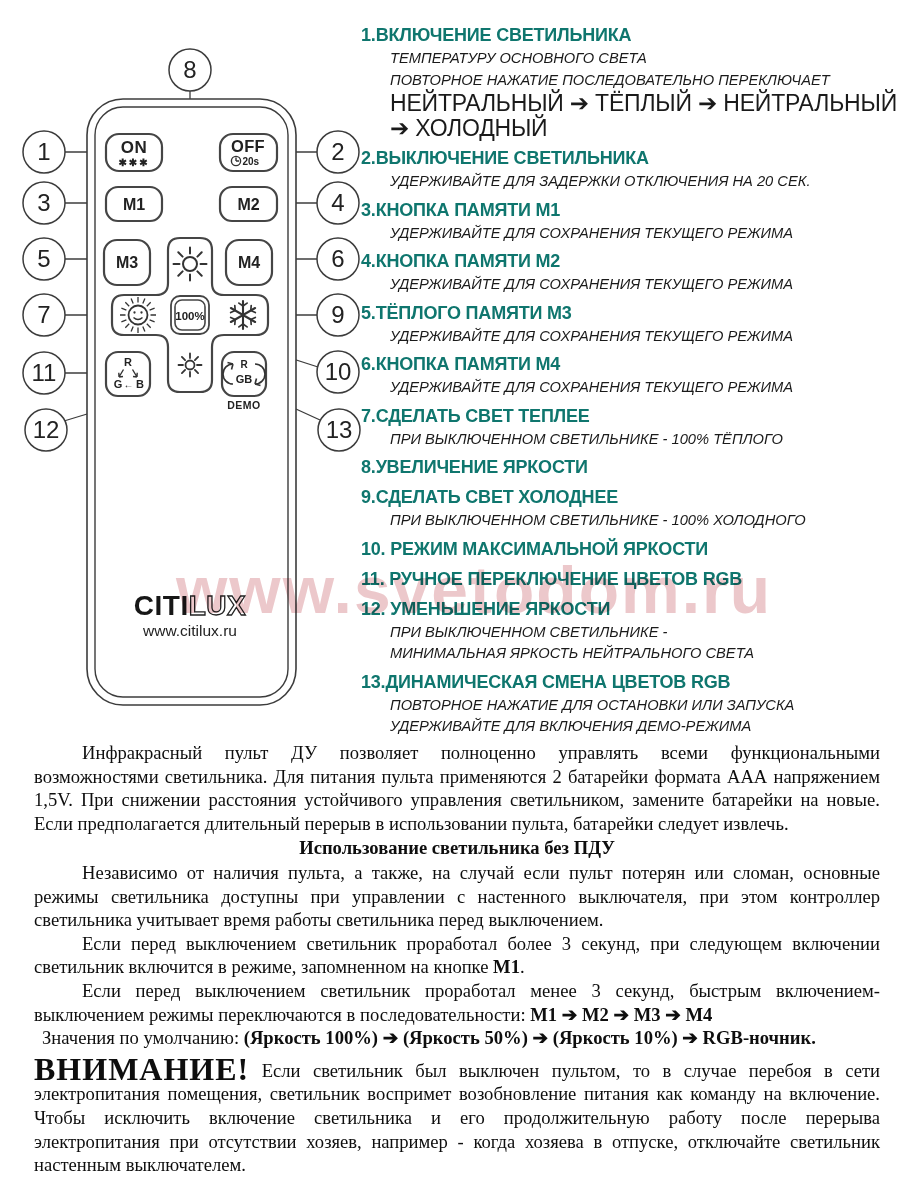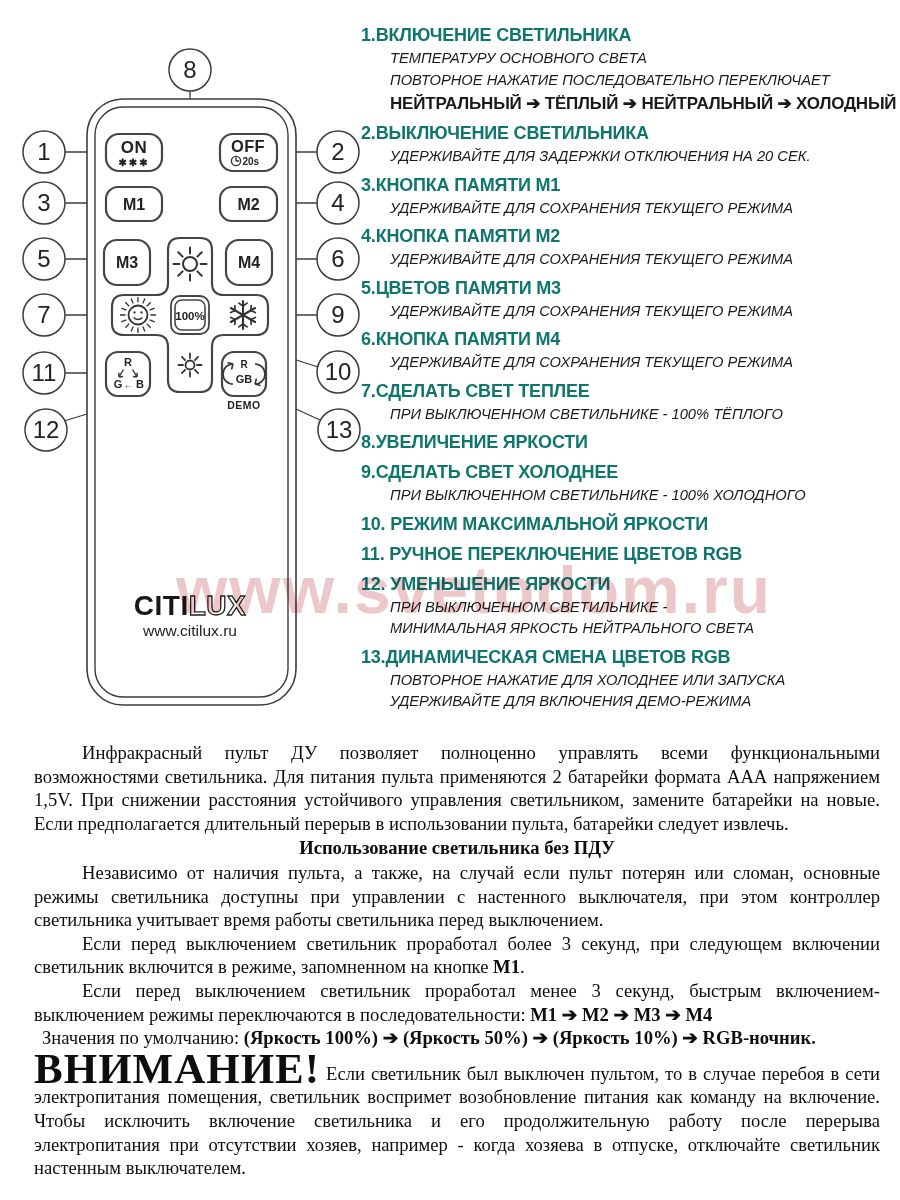--- a/index.html
+++ b/index.html
@@ -11,30 +11,30 @@
     font-family:"Liberation Sans",sans-serif;white-space:nowrap;pointer-events:none;}
   
   .remote-wrap{position:absolute;left:0;top:0;width:365px;height:760px;z-index:2;}
   svg text{font-family:"Liberation Sans",sans-serif;fill:#222;}
   
   .fn-col{position:absolute;left:361px;top:22px;width:537px;z-index:3;}
   .fn-item{margin-bottom:4px;}
   .fn-head{font-size:18px;font-weight:700;line-height:26px;letter-spacing:-0.2px;color:#0f766e;}
   .fn-sub{margin-left:29px;font-size:14.7px;line-height:21.5px;color:#1a1a1a;}
   .fn-sub.italic{font-style:italic;}
-  .fn-sub.bold{font-style:normal;font-weight:700;font-size:17px;line-height:25px;letter-spacing:-0.2px;}
+  .fn-sub.bold{font-style:normal;font-weight:400;font-size:23px;line-height:25px;letter-spacing:-0.2px;}
   
   .body-col{position:absolute;left:34px;top:741px;width:846px;z-index:3;
     font-family:"Liberation Serif",serif;font-size:18.6px;line-height:23.6px;color:#0e0e0e;}
   .para{text-align:justify;}
   .para.indent{text-indent:48px;}
   .subhead{text-align:center;font-weight:700;margin:1px 0;}
   .para.small-indent{text-indent:8px;text-align:left;}
   .attention{margin-top:9px;text-align:justify;}
-  .attn-big{font-size:43px;font-weight:700;letter-spacing:1px;line-height:20px;vertical-align:-3px;}
+  .attn-big{font-size:32px;font-weight:700;letter-spacing:1px;line-height:20px;vertical-align:-3px;}
 </style>
 </head>
 <body>
 
 <div class="page">
 
   <div class="remote-wrap">
   <svg width="365" height="760" viewBox="0 0 365 760">
     <g stroke="#3c3c3c" fill="none" stroke-width="1.3">
       <line x1="65" y1="152" x2="106" y2="152"></line>
@@ -190,21 +190,21 @@
       <div class="fn-head"><span class="num">3.</span><span class="title">КНОПКА ПАМЯТИ М1</span></div>
     <div class="fn-sub italic">УДЕРЖИВАЙТЕ ДЛЯ СОХРАНЕНИЯ ТЕКУЩЕГО РЕЖИМА</div>
       </div>
 
     <div class="fn-item">
       <div class="fn-head"><span class="num">4.</span><span class="title">КНОПКА ПАМЯТИ М2</span></div>
     <div class="fn-sub italic">УДЕРЖИВАЙТЕ ДЛЯ СОХРАНЕНИЯ ТЕКУЩЕГО РЕЖИМА</div>
       </div>
 
     <div class="fn-item">
-      <div class="fn-head"><span class="num">5.</span><span class="title">ЦВЕТОВ ПАМЯТИ М3</span></div>
+      <div class="fn-head"><span class="num">5.</span><span class="title">ТЁПЛОГО ПАМЯТИ М3</span></div>
     <div class="fn-sub italic">УДЕРЖИВАЙТЕ ДЛЯ СОХРАНЕНИЯ ТЕКУЩЕГО РЕЖИМА</div>
       </div>
 
     <div class="fn-item">
       <div class="fn-head"><span class="num">6.</span><span class="title">КНОПКА ПАМЯТИ М4</span></div>
     <div class="fn-sub italic">УДЕРЖИВАЙТЕ ДЛЯ СОХРАНЕНИЯ ТЕКУЩЕГО РЕЖИМА</div>
       </div>
 
     <div class="fn-item">
       <div class="fn-head"><span class="num">7.</span><span class="title">СДЕЛАТЬ СВЕТ ТЕПЛЕЕ</span></div>
@@ -229,21 +229,21 @@
     </div>
 
     <div class="fn-item">
       <div class="fn-head"><span class="num">12.&nbsp;</span><span class="title">УМЕНЬШЕНИЕ ЯРКОСТИ</span></div>
     <div class="fn-sub italic">ПРИ ВЫКЛЮЧЕННОМ СВЕТИЛЬНИКЕ -</div>
         <div class="fn-sub italic">МИНИМАЛЬНАЯ ЯРКОСТЬ НЕЙТРАЛЬНОГО СВЕТА</div>
       </div>
 
     <div class="fn-item">
       <div class="fn-head"><span class="num">13.</span><span class="title">ДИНАМИЧЕСКАЯ СМЕНА ЦВЕТОВ RGB</span></div>
-    <div class="fn-sub italic">ПОВТОРНОЕ НАЖАТИЕ ДЛЯ ХОЛОДНЕЕ ИЛИ ЗАПУСКА</div>
+    <div class="fn-sub italic">ПОВТОРНОЕ НАЖАТИЕ ДЛЯ ОСТАНОВКИ ИЛИ ЗАПУСКА</div>
         <div class="fn-sub italic">УДЕРЖИВАЙТЕ ДЛЯ ВКЛЮЧЕНИЯ ДЕМО-РЕЖИМА</div>
       </div>
   </div>
 
   <div class="body-col">
     <div class="para indent">Инфракрасный пульт ДУ позволяет полноценно управлять всеми функциональными возможностями светильника. Для питания пульта применяются 2 батарейки формата ААА напряжением 1,5V. При снижении расстояния устойчивого управления светильником, замените батарейки на новые. Если предполагается длительный перерыв в использовании пульта, батарейки следует извлечь.</div>
     <div class="subhead">Использование светильника без ПДУ</div>
     <div class="para indent">Независимо от наличия пульта, а также, на случай если пульт потерян или сломан, основные режимы светильника доступны при управлении с настенного выключателя, при этом контроллер светильника учитывает время работы светильника перед выключением.</div>
     <div class="para indent"><span>Если перед выключением светильник проработал более 3 секунд, при следующем включении светильник включится в режиме, запомненном на кнопке </span><b>М1</b><span>.</span></div>
     <div class="para indent"><span>Если перед выключением светильник проработал менее 3 секунд, быстрым включением-выключением режимы переключаются в последовательности: </span><b>М1 ➔ М2 ➔ М3 ➔ М4</b></div>

